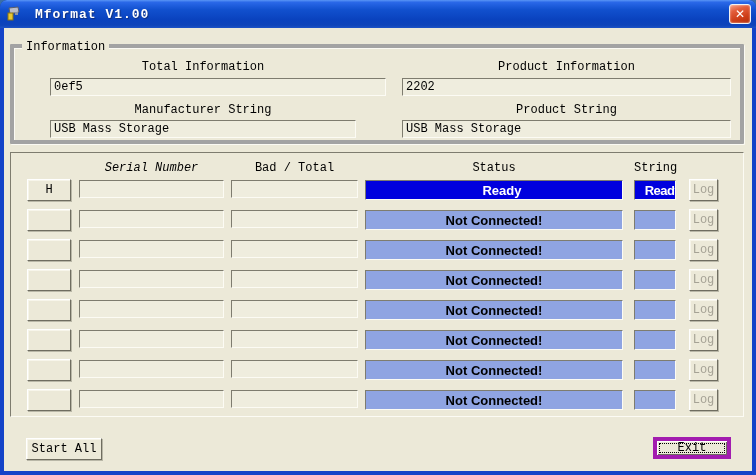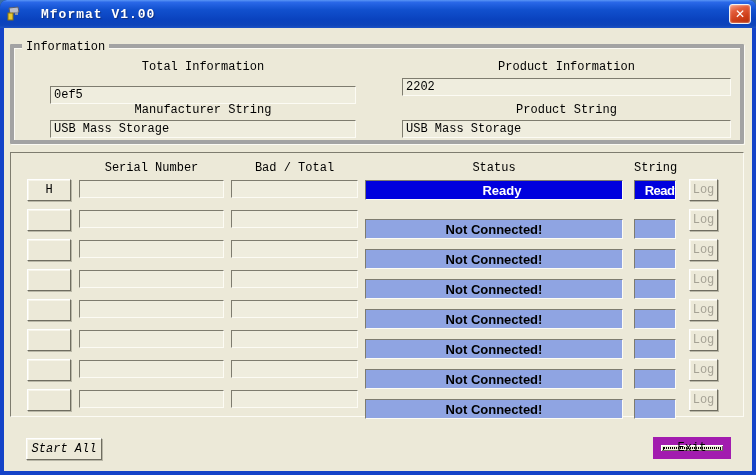--- a/index.html
+++ b/index.html
@@ -13,21 +13,21 @@
   }
   .titlebar{
     position:absolute;left:0;top:0;width:756px;height:28px;
     border-radius:7px 7px 0 0;
     background:linear-gradient(180deg,#5A96F5 0%,#2A68E8 8%,#1150CE 35%,#0A42BE 70%,#0E44BA 90%,#1D53C6 100%);
     display:flex;align-items:center;
   }
   .app-icon{width:16px;height:16px;margin-left:6px;display:inline-block;}
   .title-text{
     color:#fff;font:bold 13px "Liberation Mono", monospace;
-    margin-left:19px;letter-spacing:1px;
+    margin-left:13px;letter-spacing:1px;
     text-shadow:1px 1px 1px #10307e;
   }
   .close-btn{
     position:absolute;right:5px;top:4px;width:22px;height:20px;
     border:1px solid #f2f2f2;border-radius:3px;
     background:linear-gradient(160deg,#F3A088 0%,#E35E3C 30%,#CC3C16 70%,#B02E0C 100%);
     color:#fff;display:flex;align-items:center;justify-content:center;
     font:bold 12px "DejaVu Sans",sans-serif;cursor:pointer;
     box-shadow:inset 0 0 2px #ffd9cc;
   }
@@ -51,37 +51,37 @@
   }
   .field{
     position:absolute;height:18px;
     background:#EFEDDE;
     border:1px solid;border-color:#7E7C6F #FCFBF4 #FCFBF4 #7E7C6F;
     font:12px "Liberation Mono", monospace;color:#000;
     display:flex;align-items:center;padding:0 3px;white-space:nowrap;overflow:hidden;
   }
   .lbl-vendor{left:36px;top:12px;width:306px;}
   .lbl-product{left:388px;top:12px;width:329px;}
-  .fld-vendor{left:36px;top:30px;width:306px;margin-top:8px;}
+  .fld-vendor{left:36px;top:30px;width:336px;}
   .fld-product{left:388px;top:30px;width:329px;}
   .lbl-manu{left:36px;top:55px;width:306px;}
   .lbl-pstring{left:388px;top:55px;width:329px;font-family:Liberation Mono, monospace;}
   .fld-manu{left:36px;top:72px;width:306px;}
   .fld-pstring{left:388px;top:72px;width:329px;}
   
   .table-panel{
     position:absolute;left:6px;top:124px;width:734px;height:265px;
     border:1px solid;border-color:#7E7C6F #FCFBF4 #FCFBF4 #7E7C6F;
     background:var(--window-bg,#ECE9D8);
   }
   .col-header{
     position:absolute;top:8px;height:14px;text-align:center;
     font:12px "Liberation Mono", monospace;color:#000;white-space:nowrap;
   }
-  .hdr-serial{left:68px;width:145px;}
+  .hdr-serial{left:68px;width:145px;font-style:italic;}
   .hdr-bad{left:220px;width:127px;}
   .hdr-status{left:354px;width:258px;}
   .hdr-write{left:623px;width:42px;}
   .trow{position:absolute;left:0;width:732px;height:24px;}
   .btn{
     background:var(--window-bg,#ECE9D8);
     border:1px solid;border-color:#FFFFFF #6F6D60 #6F6D60 #FFFFFF;
     box-shadow:inset 1px 1px 0 #F7F5EA, 1px 1px 0 rgba(110,108,96,.4);
     font:12px "Liberation Mono", monospace;color:#000;
     display:flex;align-items:center;justify-content:center;cursor:pointer;
@@ -97,27 +97,27 @@
     font:bold 13px "Liberation Sans", sans-serif;
   }
   .cell-write{
     position:absolute;left:623px;top:1px;width:42px;height:20px;
     border:1px solid;border-color:#7E7C6F #FCFBF4 #FCFBF4 #7E7C6F;
     display:flex;align-items:center;justify-content:center;
     font:bold 13px "Liberation Sans", sans-serif;letter-spacing:-0.5px;
     overflow:hidden;
   }
   .status-ready{background:var(--ready-bg,#0000DE);color:var(--ready-text,#FFFFFF);padding-left:16px;}
-  .status-nc{background:var(--disconnected-bg,#8FA4E2);color:var(--disconnected-text,#000000);margin-top:9px;}
+  .status-nc{background:var(--disconnected-bg,#8FA4E2);color:var(--disconnected-text,#000000);}
   .cell-log{position:absolute;left:678px;top:0;width:29px;height:22px;}
   
-  .start-all{position:absolute;left:22px;top:410px;width:76px;height:22px;font-style:italic;}
+  .start-all{position:absolute;left:22px;top:410px;width:76px;height:22px;}
   .exit-btn{
     position:absolute;left:649px;top:409px;width:78px;height:22px;
-    border:8px solid #a21caf;background:var(--window-bg,#ECE9D8);
+    border:4px solid #a21caf;background:var(--window-bg,#ECE9D8);
     box-shadow:inset 1px 1px 0 #FFFFFF, inset -1px -1px 0 #6F6D60;
     display:flex;align-items:center;justify-content:center;cursor:pointer;
   }
   .exit-focus{position:absolute;inset:2px;border:1px dotted #000;pointer-events:none;}
   .exit-label{font:12px "Liberation Mono", monospace;color:#000;position:relative;}
 </style>
 </head>
 <body>
 
 <div class="window">

